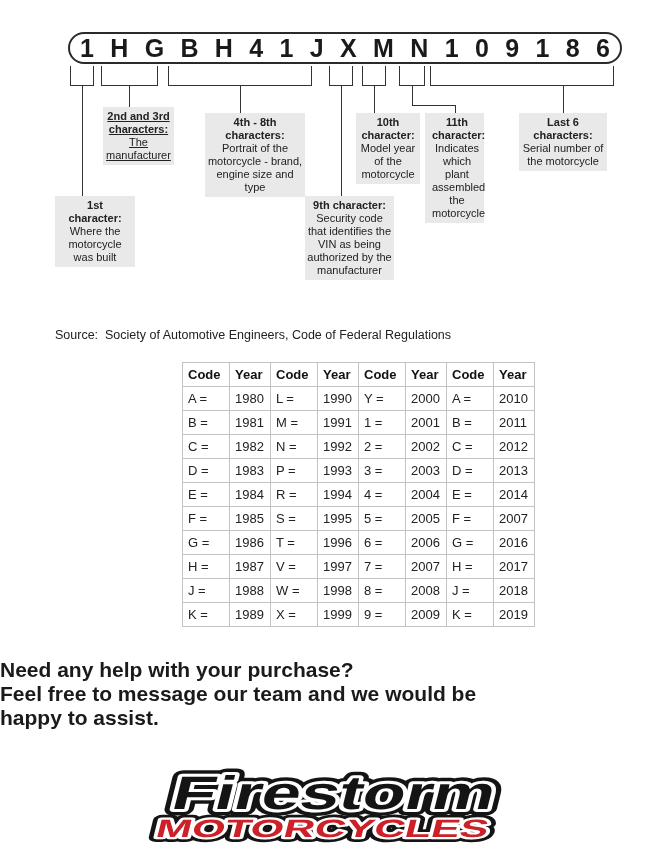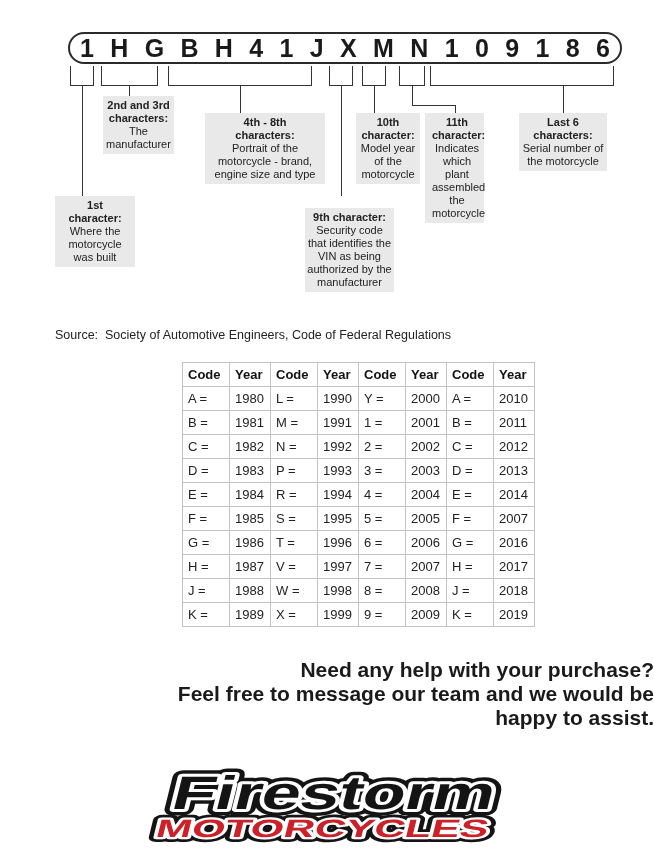--- a/index.html
+++ b/index.html
@@ -44,21 +44,21 @@
   }
   .year-table th, .year-table td {
     border:1px solid #c3c3c3; padding:3px 5px; text-align:left;
     height:17px; overflow:hidden; white-space:nowrap;
   }
   .year-table th { font-weight:bold; color:#111;margin-left:46px; }
   .year-table th.code-col, .year-table td.code-col { width:36px; }
   .year-table th.year-col, .year-table td.year-col { width:30px; }
   .help-text {
     position:absolute; left:0; top:658px; width:654px;
-    text-align:right; font-weight:bold; font-size:21px; line-height:24px;
+    text-align:left; font-weight:bold; font-size:21px; line-height:24px;
     color:#1a1a1a; white-space:pre-line;
   }
   .logo-svg { position:absolute; left:127px; top:763px; }
 </style>
 </head>
 <body>
 
 <div class="page">
 
   <div class="vin-box">
@@ -99,34 +99,34 @@
   <div class="vline" style="left:455px; top:105px; height:10px;"></div>
   <div class="vline" style="left:563px; top:85px; height:30px;"></div>
 
   <div class="lbox" style="left:55px; top:196px; width:80px;">
     <div class="lb-title">1st
 character:</div>
     <div class="lb-body">Where the
 motorcycle
 was built</div>
   </div>
-  <div class="lbox" style="left:103px; top:96px; width:71px;">
+  <div class="lbox" style="left:103px; top:107px; width:71px;text-decoration:underline;">
     <div class="lb-title">2nd and 3rd
 characters:</div>
     <div class="lb-body">The
 manufacturer</div>
   </div>
-  <div class="lbox" style="left:205px; top:113px; width:120px;">
+  <div class="lbox" style="left:205px; top:113px; width:100px;">
     <div class="lb-title">4th - 8th
 characters:</div>
     <div class="lb-body">Portrait of the
 motorcycle - brand,
 engine size and type</div>
   </div>
-  <div class="lbox" style="left:305px; top:208px; width:89px;">
+  <div class="lbox" style="left:305px; top:196px; width:89px;">
     <div class="lb-title">9th character:</div>
     <div class="lb-body">Security code
 that identifies the
 VIN as being
 authorized by the
 manufacturer</div>
   </div>
   <div class="lbox" style="left:356px; top:113px; width:64px;">
     <div class="lb-title">10th
 character:</div>

